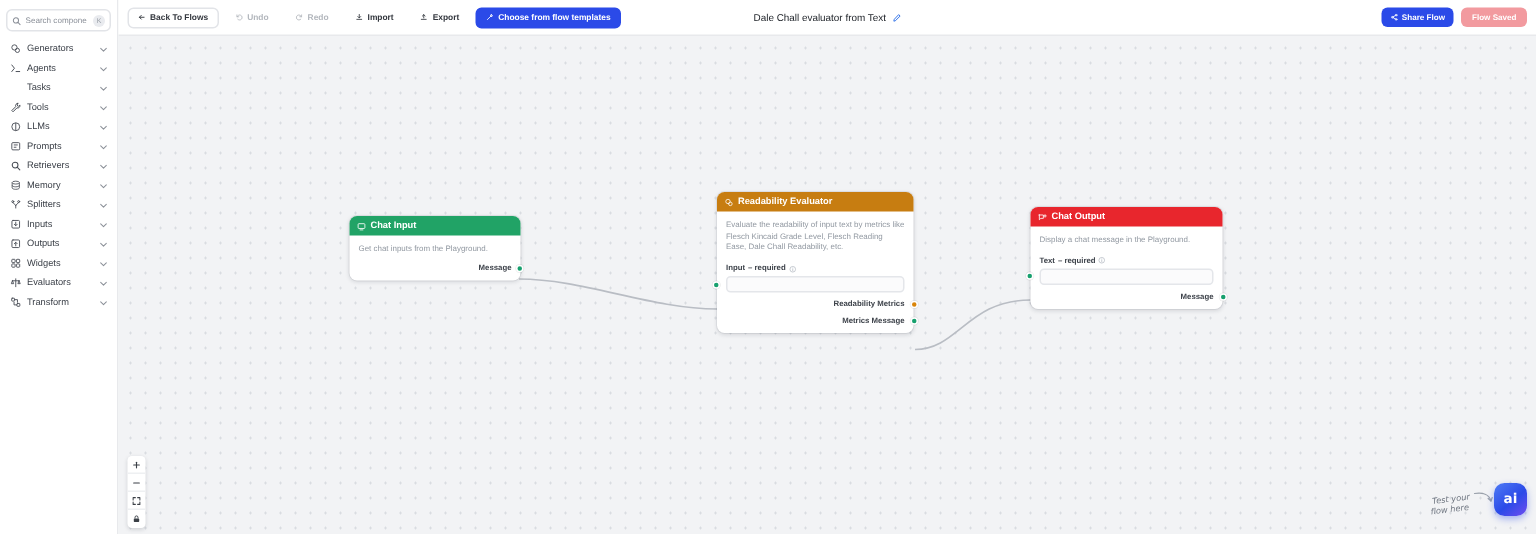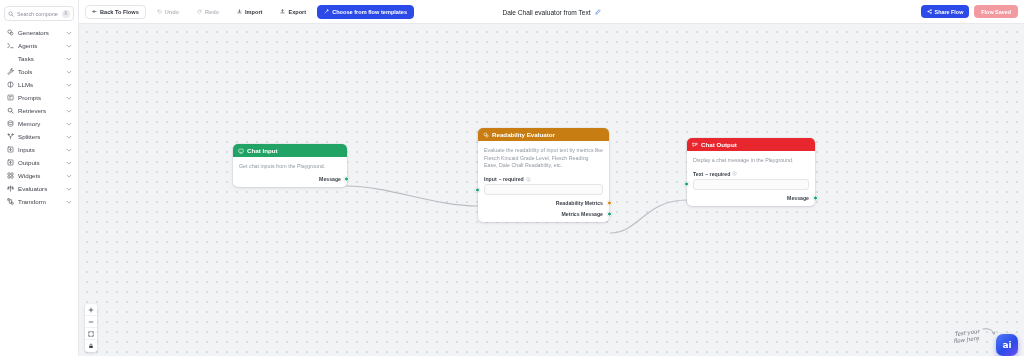--- a/index.html
+++ b/index.html
@@ -152,21 +152,21 @@
     box-shadow: 0 1px 3px rgba(16,24,40,.16);
     display: flex; flex-direction: column; overflow: hidden;
   }
   .ctl {
     height: 12px; display: flex; align-items: center; justify-content: center;
     cursor: pointer; color: #3a3f46; border-bottom: 1px solid #eef0f2;
   }
   .ctl:last-child { border-bottom: none; }
 
   
-  .cta { position: absolute; right: 6px; bottom: 0; display: flex; align-items: flex-start; gap: 2px; }
+  .cta { position: absolute; right: 6px; bottom: 12px; display: flex; align-items: flex-start; gap: 2px; }
   .cta-note {
     position: absolute; right: 26px; bottom: 6px;
     width: 44px; height: 26px; pointer-events: none;
   }
   .pg-btn {
     width: 22px; height: 22px; border-radius: 7px;
     background: linear-gradient(140deg,#4e7bf5 0%,#2b4ae8 55%,#6f4df0 100%);
     display: flex; align-items: center; justify-content: center;
     color: #fff; font-size: 9px; font-weight: bold; cursor: pointer;
     box-shadow: 0 2px 5px rgba(43,74,232,.4);

